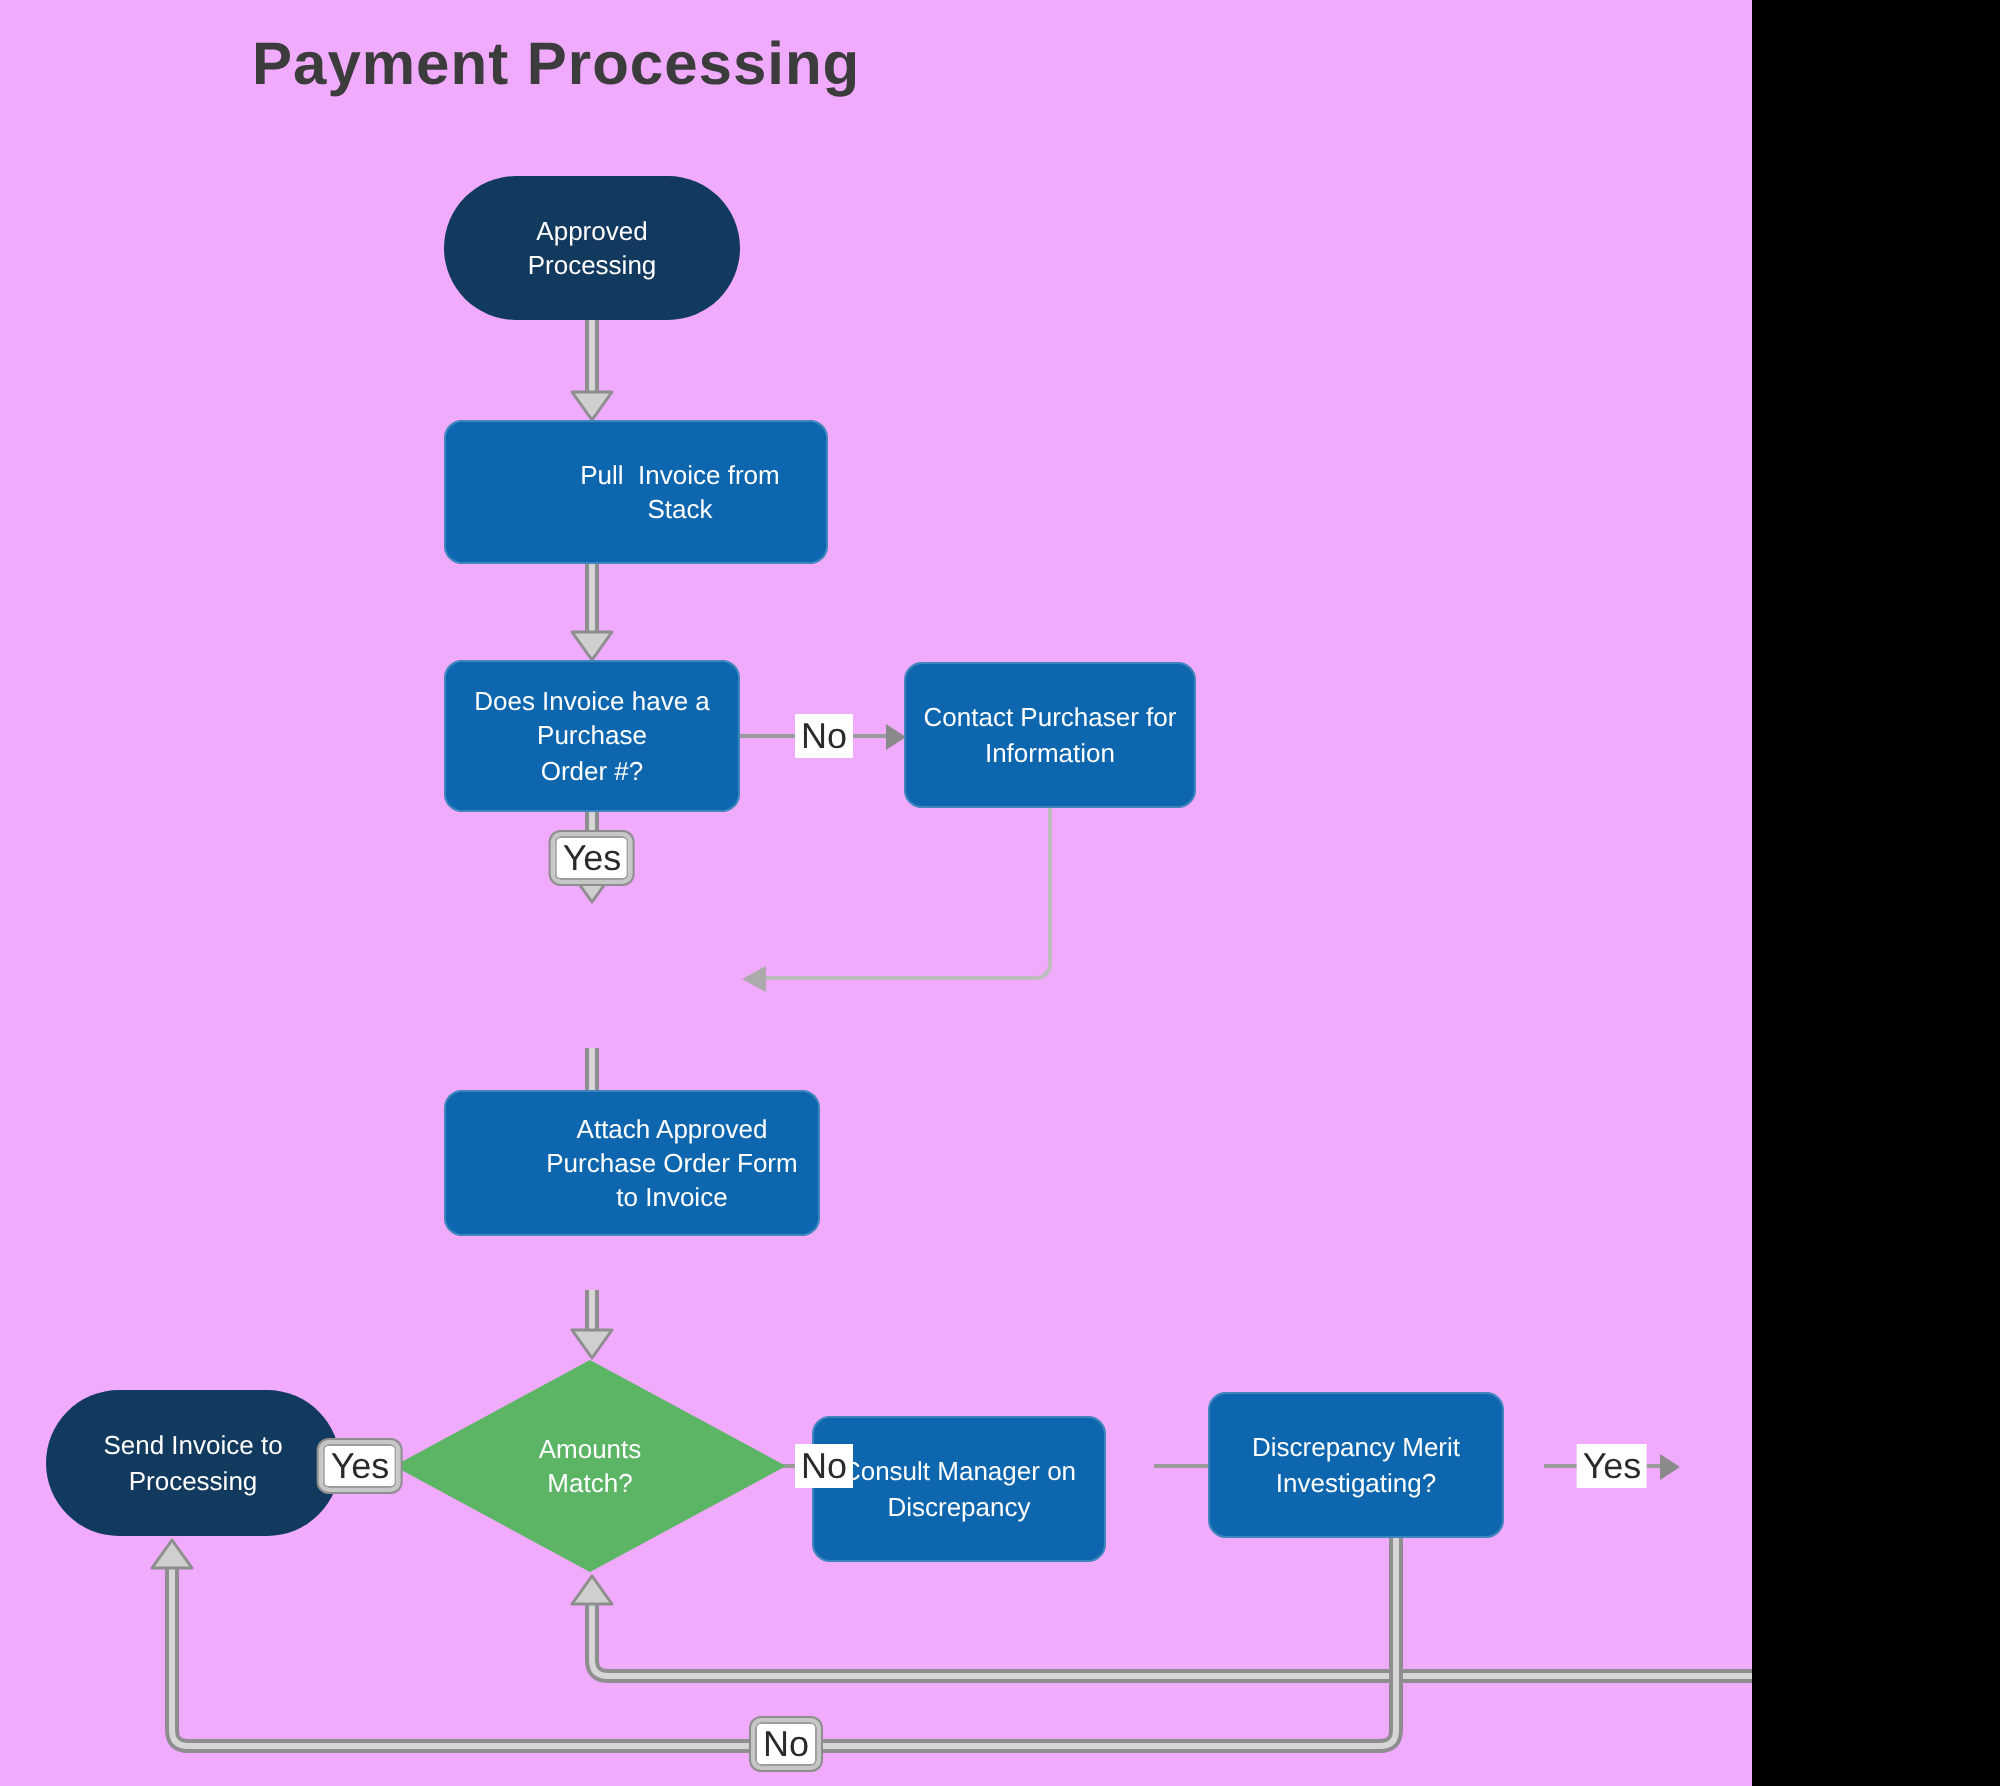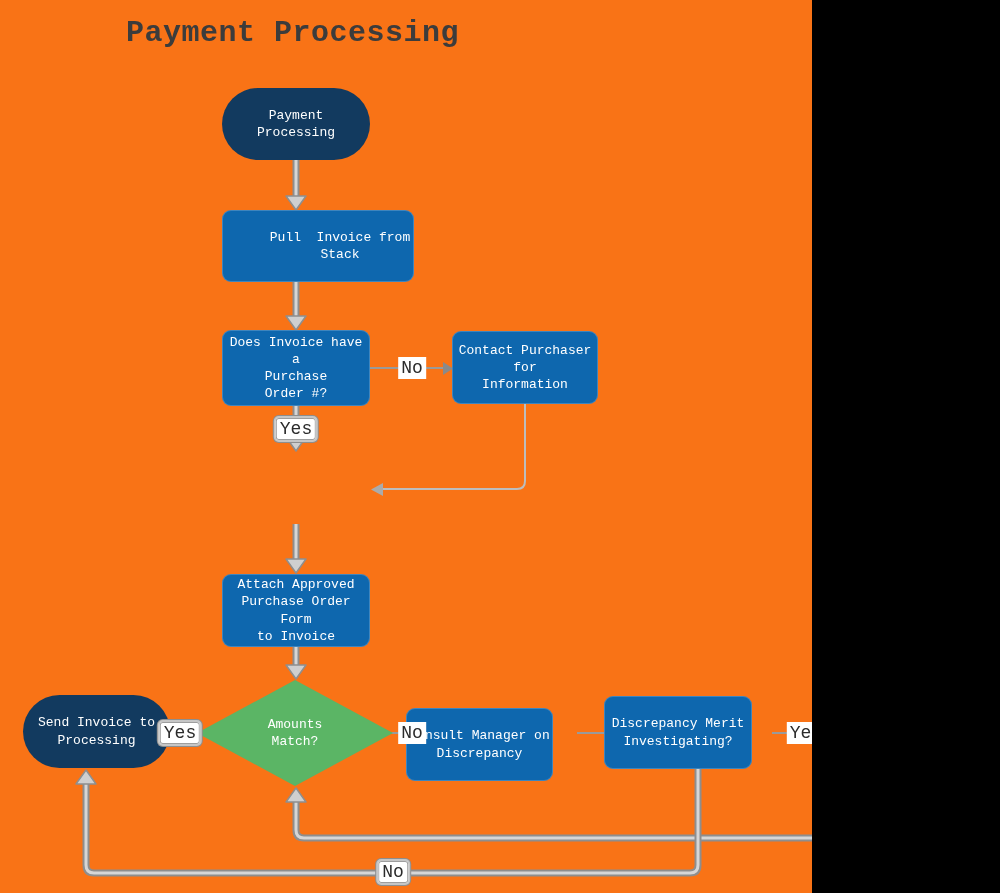--- a/index.html
+++ b/index.html
@@ -1,18 +1,18 @@
 <!DOCTYPE html>
 <html><head>
 <meta charset="utf-8">
 <style>
   html,body { margin:0; padding:0; background:#000; }
   .canvas {
-    position:relative; width:812px; height:893px; background:#f97316;
-    font-family:Liberation Mono, monospace; overflow:hidden;
+    position:relative; width:876px; height:893px; background:#f0abfc;
+    font-family:Liberation Sans, sans-serif; overflow:hidden;
   }
   .title {
     position:absolute; left:126px; top:16px;
     font-size:30px; font-weight:700; letter-spacing:0.5px;
     color:#3C3C3C; white-space:nowrap;
   }
   svg.wires { position:absolute; left:0; top:0; z-index:1; }
   .pipe-outer { fill:none; stroke:#8E8E8E; stroke-width:7; }
   .pipe-inner { fill:none; stroke:#D6D6D6; stroke-width:3; }
   .pipe-head  { fill:#CFCFCF; stroke:#8E8E8E; stroke-width:1.5; stroke-linejoin:round; }
@@ -35,21 +35,21 @@
   .diamond {
     background:#5BB565;
     clip-path: polygon(50% 0, 100% 50%, 50% 100%, 0 50%);
   }
 
   #node-start   { left:222px; top:88px;  width:148px; height:72px; }
   #node-pull    { left:222px; top:210px; width:148px; height:72px;padding-left:44px; }
   #node-haspo   { left:222px; top:330px; width:148px; height:76px; }
   #node-contact { left:452px; top:331px; width:146px; height:73px; }
   #node-match   { left:222px; top:452px; width:148px; height:74px; }
-  #node-attach  { left:222px; top:574px; width:148px; height:73px; }
+  #node-attach  { left:222px; top:545px; width:148px; height:73px;padding-left:40px; }
   #node-diamond { left:197px; top:680px; width:196px; height:106px; }
   #node-send    { left:23px;  top:695px; width:147px; height:73px; }
   #node-consult { left:406px; top:696px; width:147px; height:73px;margin-top:12px; }
   #node-merit   { left:604px; top:696px; width:148px; height:73px; }
   #node-invest  { left:840px; top:696px; width:148px; height:73px; }
 
   .elabel {
     position:absolute; z-index:3; transform:translate(-50%,-50%);
     background:#FFFFFF; color:#2B2B2B; font-size:18px; line-height:1;
     padding:2px 3px; white-space:nowrap;
@@ -131,21 +131,21 @@
     <g>
       <path class="thin" d="M577 733 L614 733"></path>
       <polygon class="thin-head" points="614,727 614,740 624,733.5"></polygon>
     </g>
     <g>
       <path class="thin" d="M772 733 L830 733"></path>
       <polygon class="thin-head" points="830,727 830,740 840,733.5"></polygon>
     </g>
   </svg>
 
-  <div class="node stadium" id="node-start">Payment
+  <div class="node stadium" id="node-start">Approved
 Processing</div>
 
   <div class="node rect" id="node-pull">Pull  Invoice from
 Stack</div>
 
   <div class="node rect" id="node-haspo">Does Invoice have a
 Purchase
 Order #?</div>
 
   <div class="node rect" id="node-contact">Contact Purchaser for

